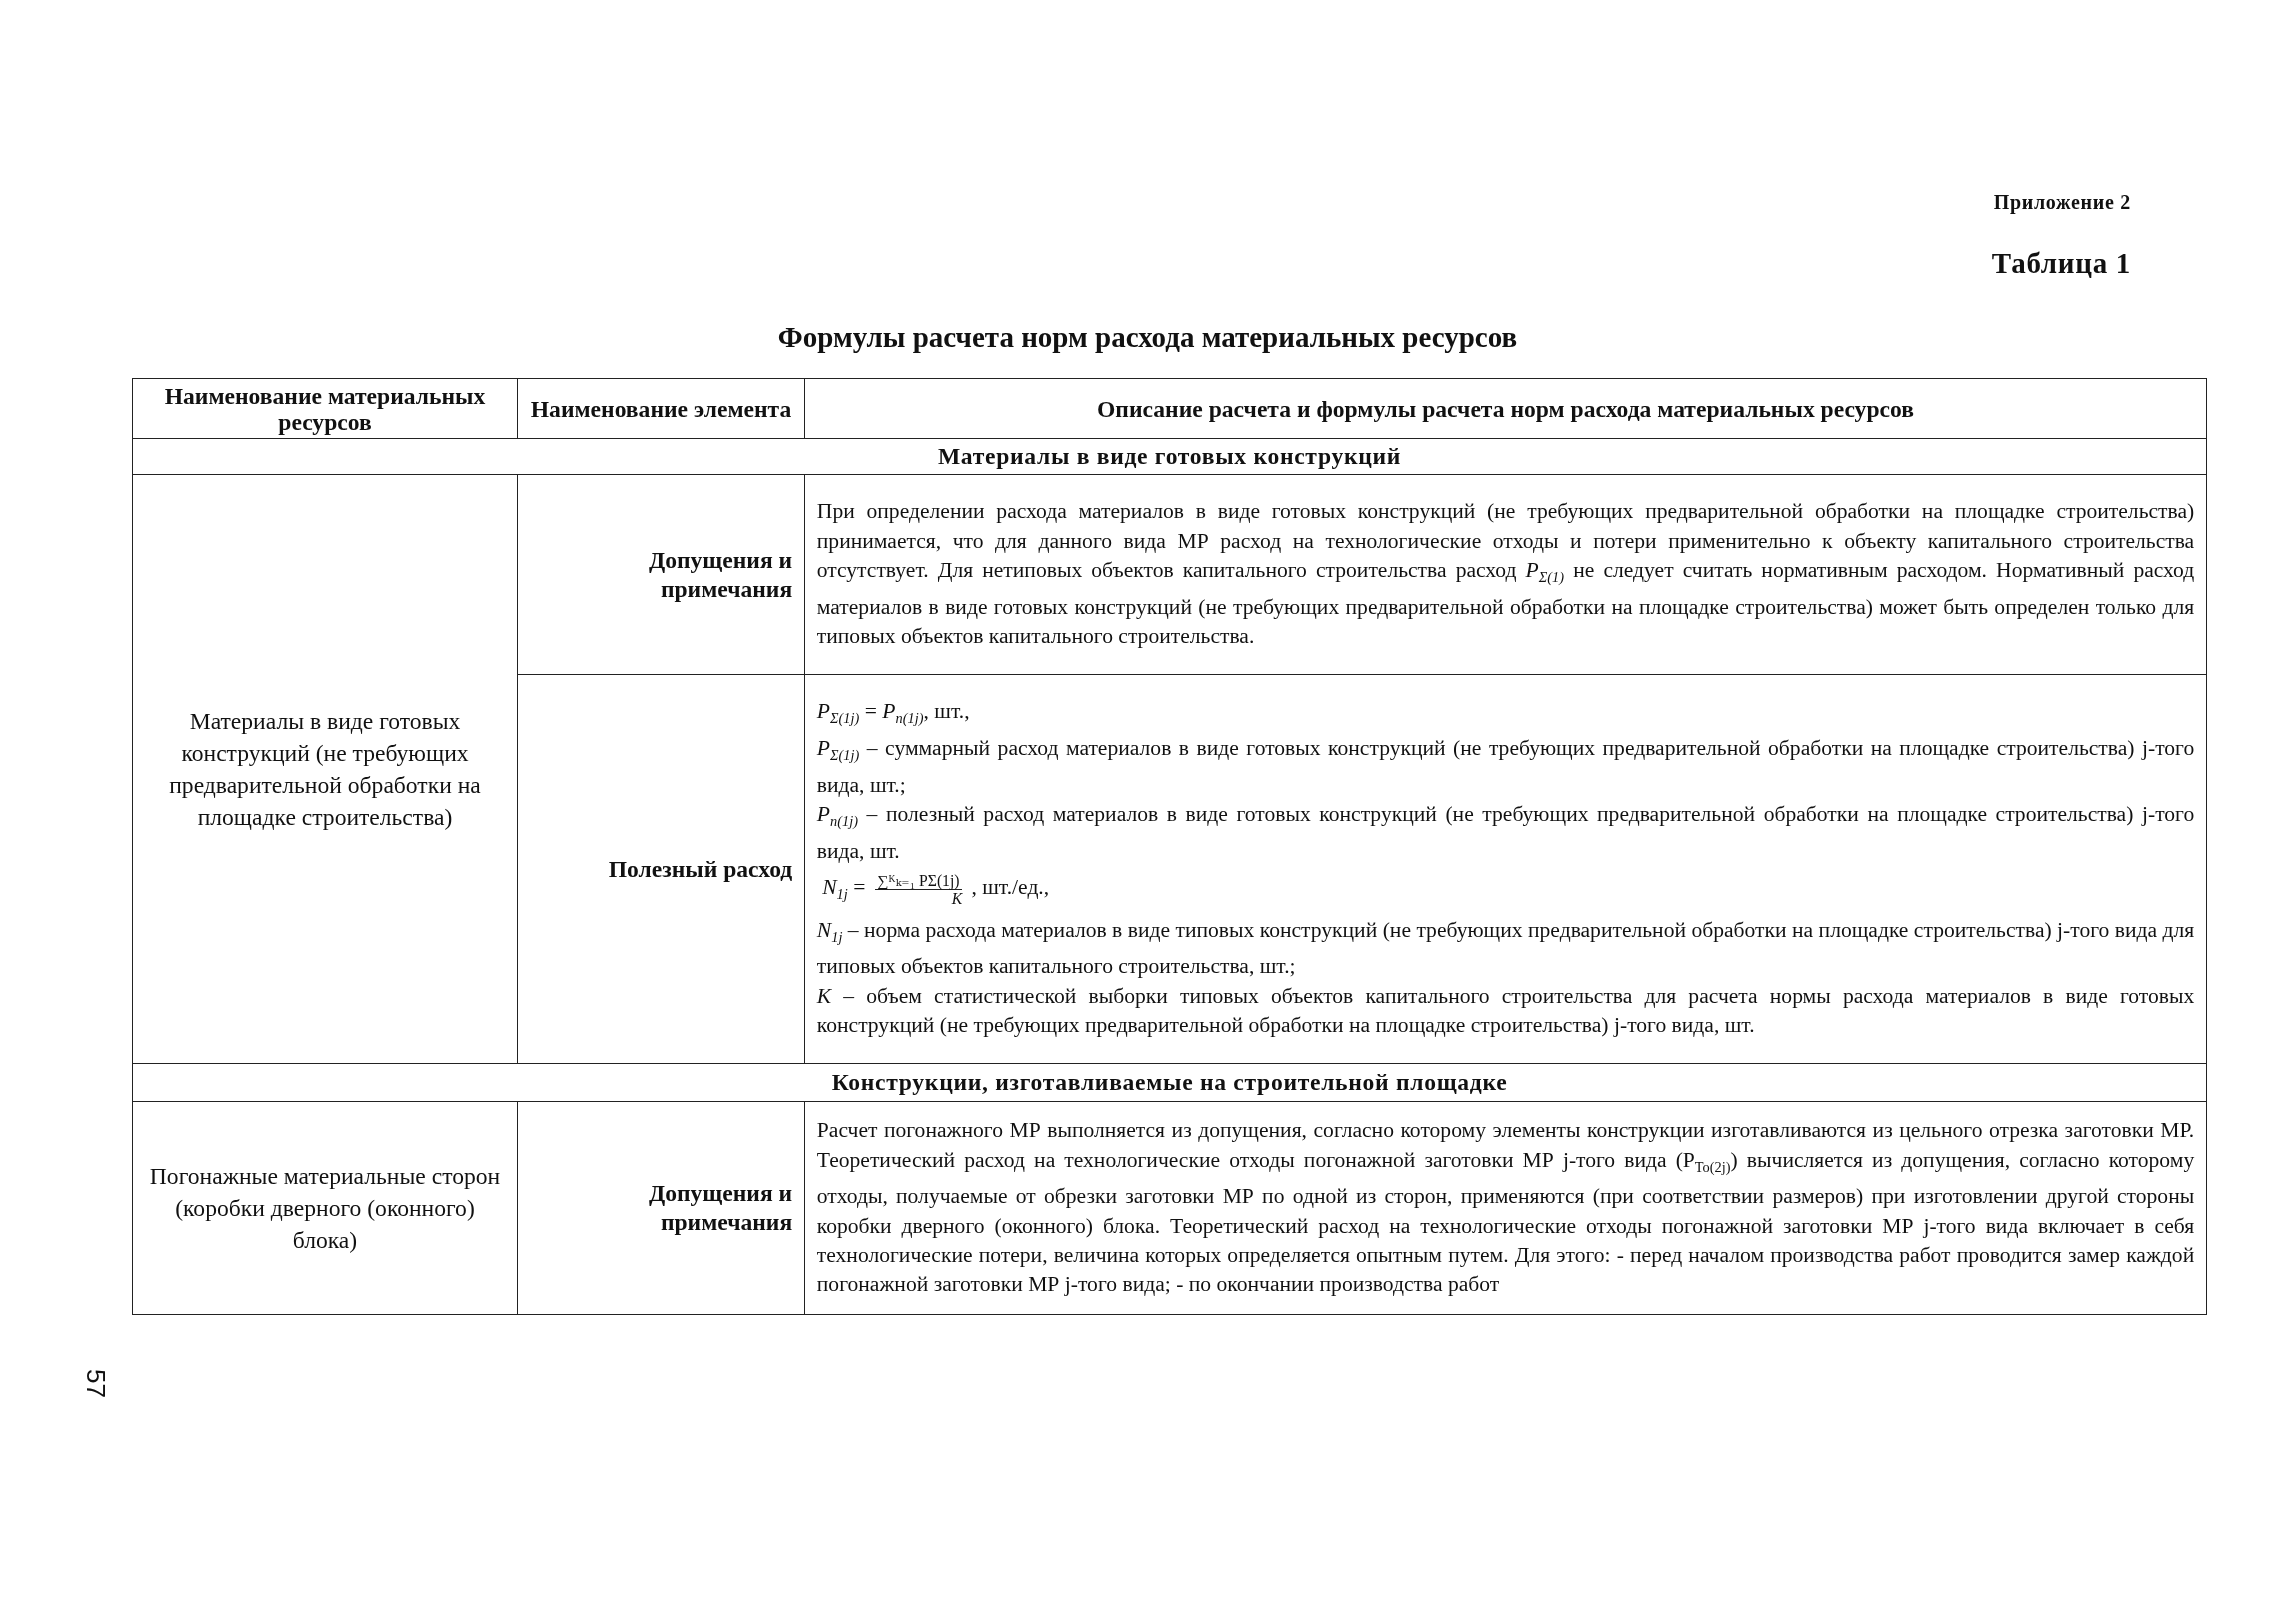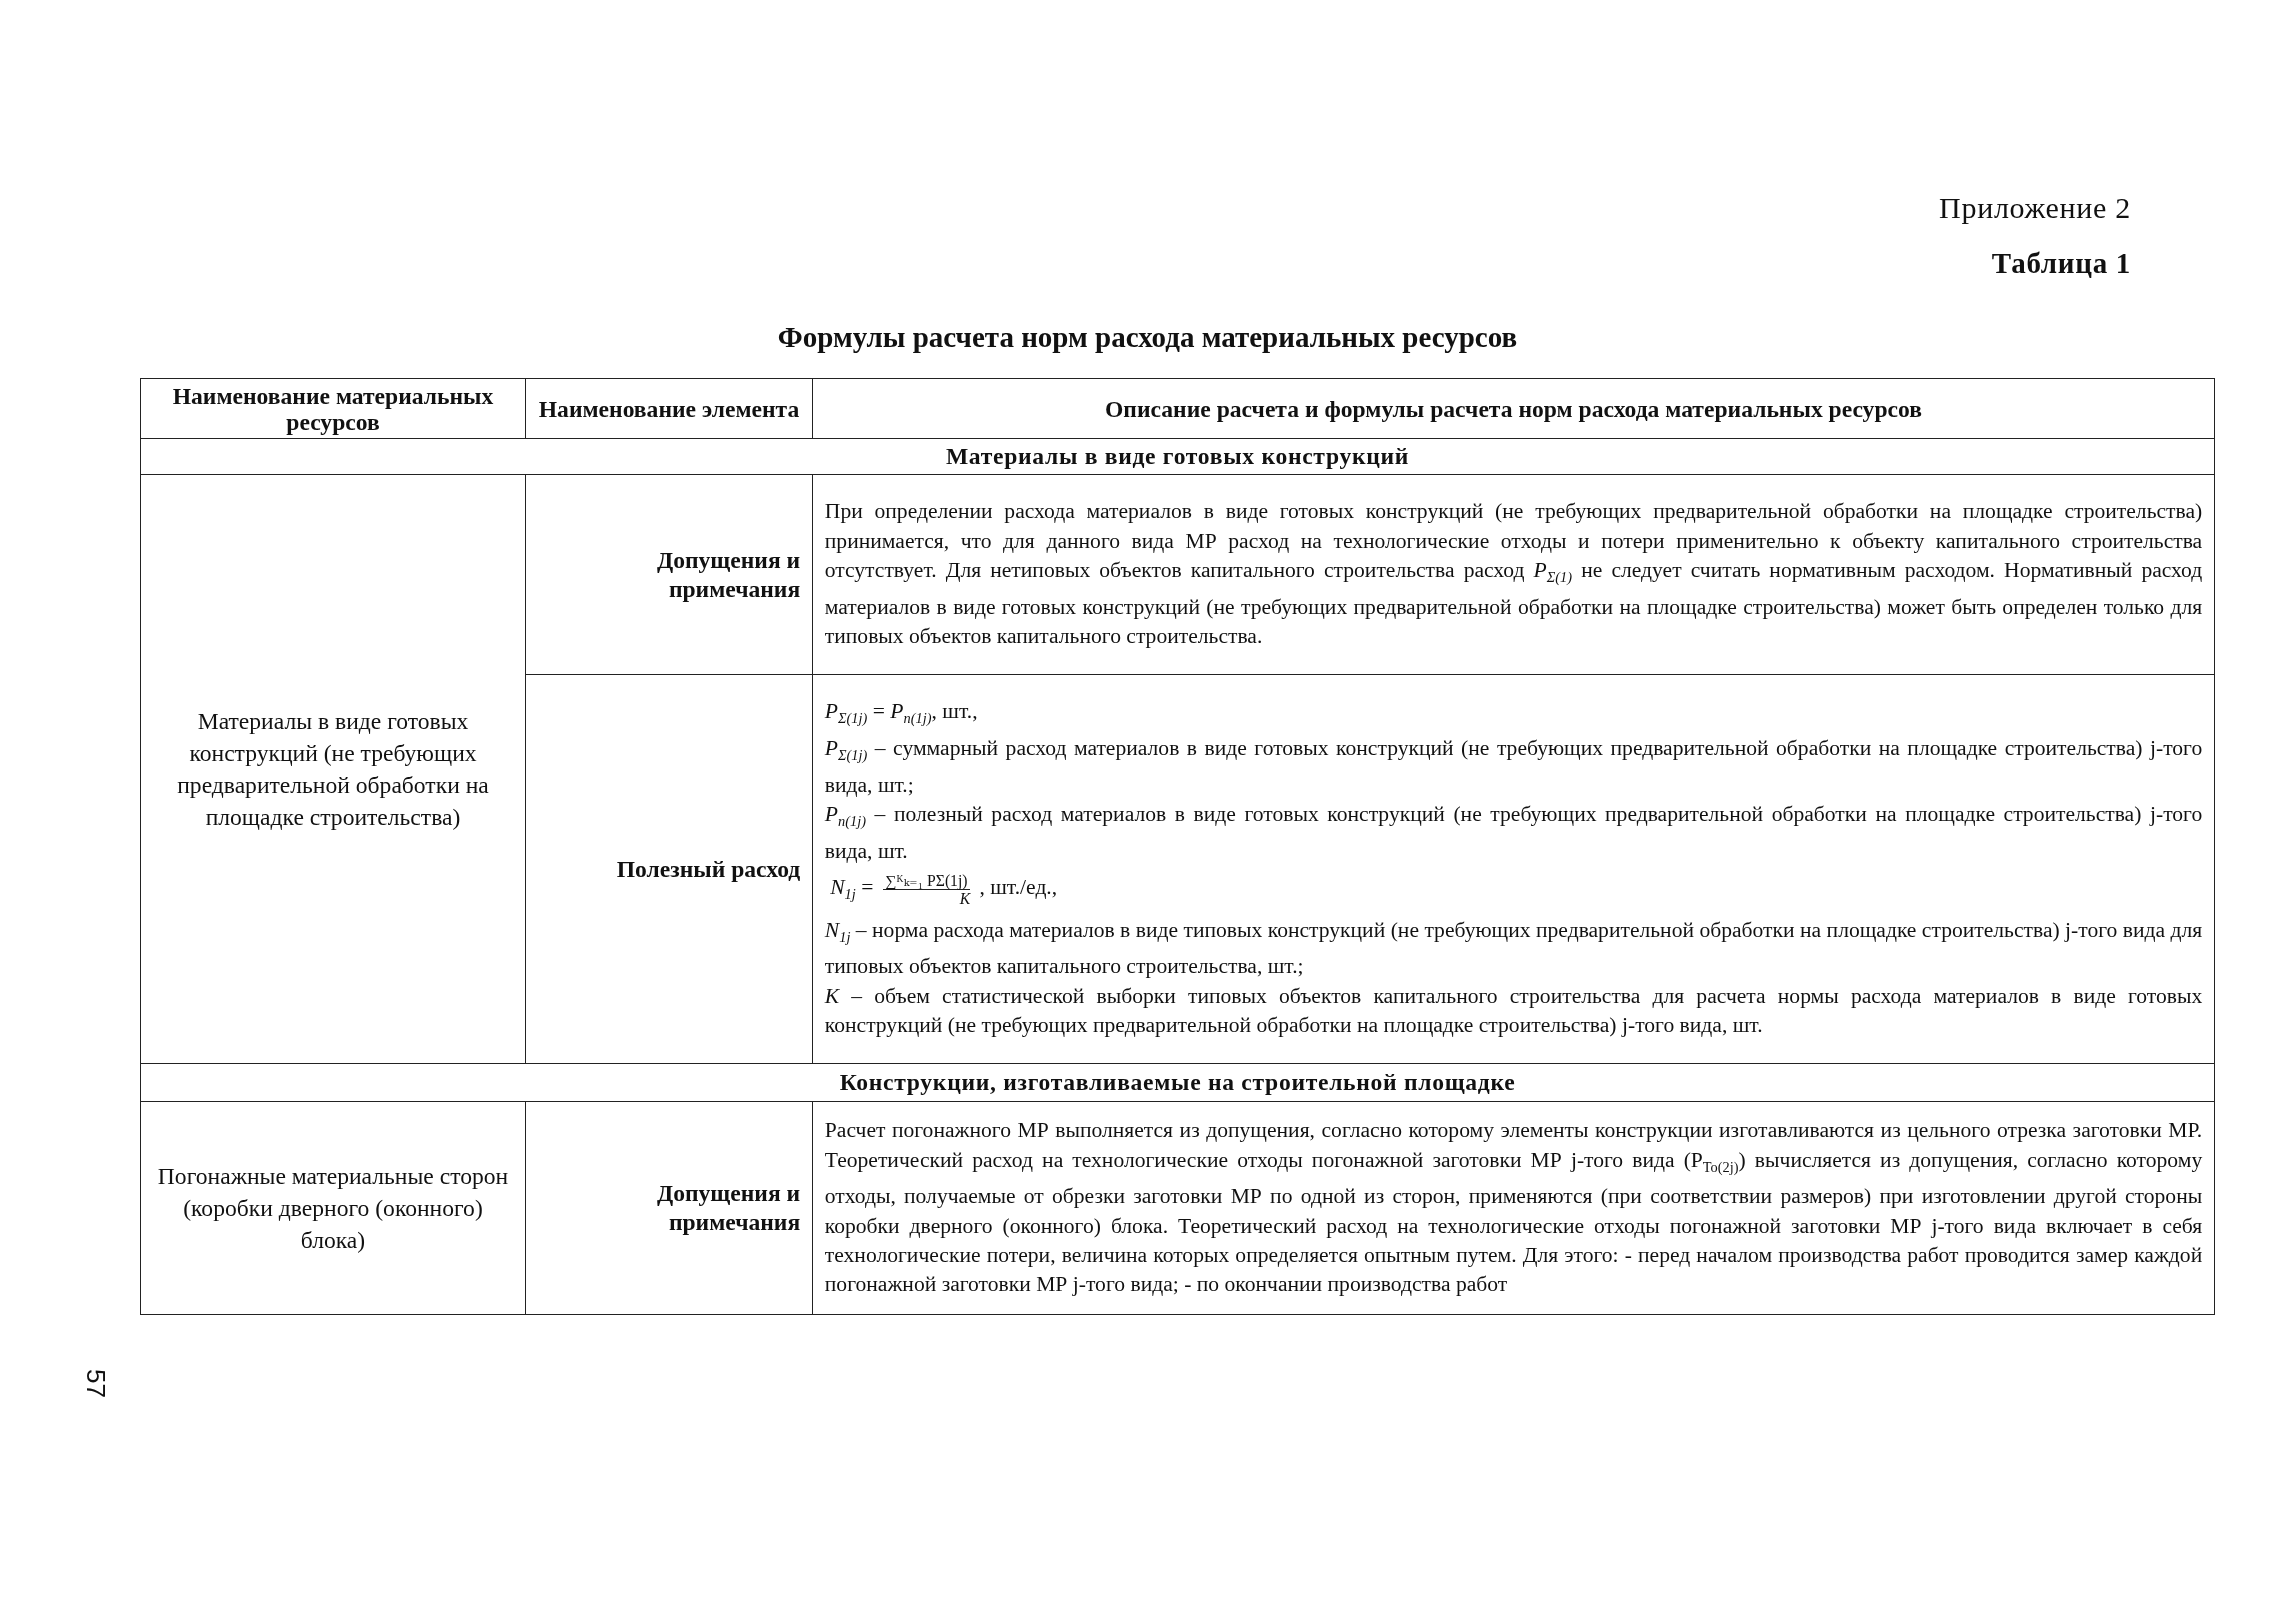--- a/index.html
+++ b/index.html
@@ -1,24 +1,24 @@
 <!DOCTYPE html>
 <html style="font-size:10.5px"><head>
 <meta charset="utf-8">
 <style>
   html, body { margin: 0; padding: 0; background: #ffffff; }
   body { width: 2295px; height: 1623px; position: relative; overflow: hidden;
          font-family: "Liberation Serif", "DejaVu Serif", serif; color: #111; }
-  .appendix { position: absolute; right: 164px; top: 191px; font-size: 30px; font-weight: normal; letter-spacing: 0.7px; }
+  .appendix { position: absolute; right: 164px; top: 191px; font-size: 20px; font-weight: bold; letter-spacing: 0.7px; }
   .tablenum { position: absolute; right: 164px; top: 247px; font-size: 29px; font-weight: bold; letter-spacing: 0.7px; }
   .title { position: absolute; left: 0; width: 2295px; top: 321px; text-align: center; font-size: 29px; font-weight: bold; }
   .pagenum { position: absolute; left: 81px; top: 1368px; font-family: "Liberation Sans", "DejaVu Sans", sans-serif;
              font-size: 26px; transform: rotate(90deg); transform-origin: center; }
 
-  table.main { position: absolute; left: 140px; top: 378px; width: 2073px; border-collapse: collapse; table-layout: fixed; }
+  table.main { position: absolute; left: 132px; top: 378px; width: 2073px; border-collapse: collapse; table-layout: fixed; }
   table.main td, table.main th { border: 1.3px solid #222; padding: 0 11.8px; vertical-align: middle; }
   col.c1 { width: 385px; } col.c2 { width: 287px; } col.c3 { width: 1402px; }
 
   th { font-weight: bold; font-size: 23.6px; line-height: 26px; text-align: center; }
   .hdr-row { height: 60px; }
   .section td { font-weight: bold; font-size: 23.6px; line-height: 31px; padding-left: 7.9px; text-align: center; letter-spacing: 0.7px; }
   .sec1 { height: 36px; } .sec2 { height: 38px; padding-left: 20px; }
   .name-cell { font-weight: normal; font-size: 23.6px; line-height: 32px; text-align: center; }
   .elem-cell { font-weight: bold; font-size: 23.6px; line-height: 29px; text-align: right; }
   .desc { font-size: 21.6px; line-height: 29.4px; text-align: justify; padding: 3.9px 13px 2.6px 14.4px; vertical-align: top; }

